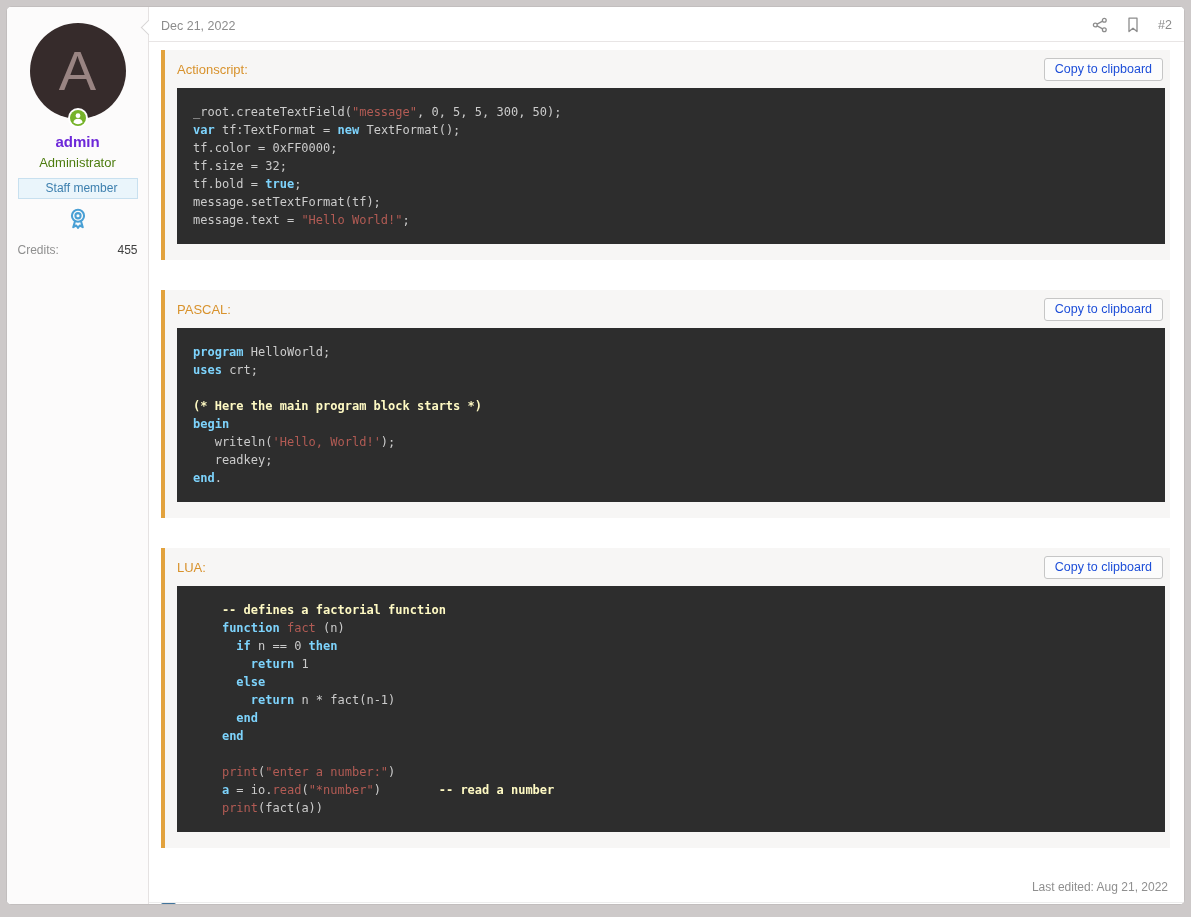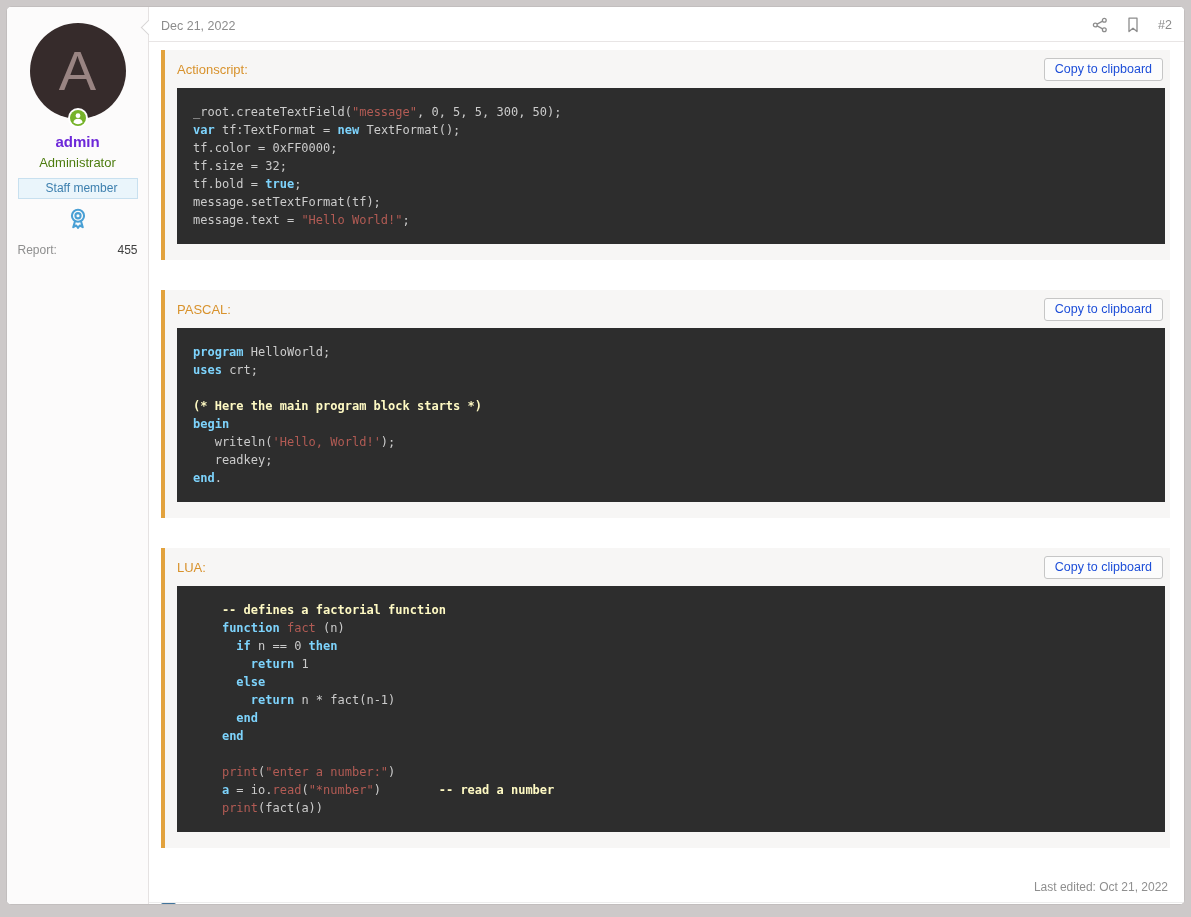--- a/index.html
+++ b/index.html
@@ -140,21 +140,21 @@
     <div class="staff-banner">Staff member</div>
     <div class="award">
       <svg viewBox="0 0 24 24" fill="none" stroke="#4aa0d5" stroke-width="1.9" stroke-linejoin="round" stroke-linecap="round">
         <circle cx="12" cy="9" r="5.6"></circle>
         <circle cx="12" cy="9" r="2.4"></circle>
         <path d="M9.3 13.9 L7.6 19.6 L10.2 18 L12 20"></path>
         <path d="M14.7 13.9 L16.4 19.6 L13.8 18 L12 20"></path>
       </svg>
     </div>
     <div class="credits-row">
-      <span class="credits-label">Report:</span>
+      <span class="credits-label">Credits:</span>
       <span class="credits-value">455</span>
     </div>
   </aside>
 
   <main class="main">
     <div class="attribution">
       <div class="msg-arrow"></div>
       <a class="post-date">Dec 21, 2022</a>
       <div class="attr-right">
         <span>
@@ -192,21 +192,21 @@
         </section>
         <section class="code-bb">
           <div class="code-bb-header">
             <span class="code-lang">LUA:</span>
             <button class="copy-btn">Copy to clipboard</button>
           </div>
           <div class="code-pane"><div class="code-line"><span class="t-c">    -- defines a factorial function</span></div><div class="code-line"><span>    </span><span class="t-k">function</span><span> </span><span class="t-s">fact</span><span> (n)</span></div><div class="code-line"><span>      </span><span class="t-k">if</span><span> n == 0 </span><span class="t-k">then</span></div><div class="code-line"><span>        </span><span class="t-k">return</span><span> 1</span></div><div class="code-line"><span>      </span><span class="t-k">else</span></div><div class="code-line"><span>        </span><span class="t-k">return</span><span> n * fact(n-1)</span></div><div class="code-line"><span>      </span><span class="t-k">end</span></div><div class="code-line"><span>    </span><span class="t-k">end</span></div><div class="code-line">&nbsp;</div><div class="code-line"><span>    </span><span class="t-s">print</span><span>(</span><span class="t-s">"enter a number:"</span><span>)</span></div><div class="code-line"><span>    </span><span class="t-k">a</span><span> = io.</span><span class="t-s">read</span><span>(</span><span class="t-s">"*number"</span><span>)        </span><span class="t-c">-- read a number</span></div><div class="code-line"><span>    </span><span class="t-s">print</span><span>(fact(a))</span></div></div>
         </section>
       </div>
 
-    <div class="last-edited">Last edited: Oct 21, 2022</div>
+    <div class="last-edited">Last edited: Aug 21, 2022</div>
 
     <div class="actions-bar">
       <span class="select-checkbox"></span>
       <nav class="action-links" id="action-links">
           <a>Report</a>
           <a>Edit</a>
           <a>History</a>
           <a>Delete</a>
           <a>IP</a>
           <a>Change author</a>

